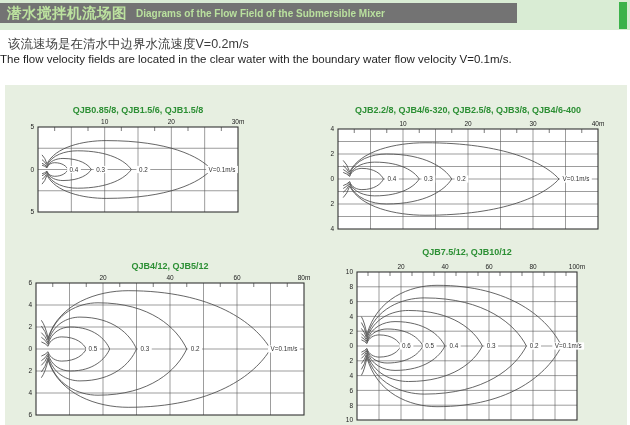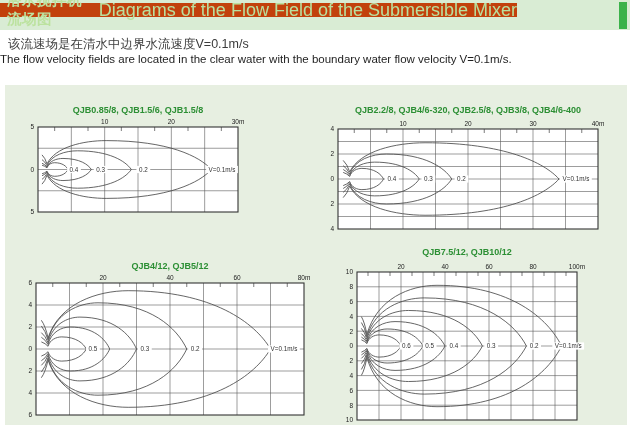--- a/index.html
+++ b/index.html
@@ -3,25 +3,25 @@
 <meta charset="utf-8">
 <style>
   html,body{margin:0;padding:0;}
   body{
     width:630px;height:425px;position:relative;overflow:hidden;
     background:#ffffff;
     font-family:"Liberation Sans","DejaVu Sans",sans-serif;
   }
   .header-band{position:absolute;left:0;top:0;width:630px;height:30px;background:#d9ecd4;}
   .header-bar{
-    position:absolute;left:0;top:3px;width:517px;height:14px;background:#c2410c;
+    position:absolute;left:0;top:3px;width:517px;height:20px;background:#737373;
     display:flex;align-items:center;box-sizing:border-box;padding-left:7px;
   }
   .header-bar .zh{color:#bce29f;font-weight:bold;font-size:14.5px;letter-spacing:.5px;}
-  .header-bar .en{color:#b9e09e;font-weight:normal;font-size:18px;margin-left:9px;white-space:nowrap;text-align:right;}
+  .header-bar .en{color:#b9e09e;font-weight:bold;font-size:10px;margin-left:9px;white-space:nowrap;text-align:right;}
   .header-accent{position:absolute;left:619px;top:2px;width:8px;height:27px;background:#3bb24a;}
   .intro-zh{position:absolute;left:8px;top:36px;font-size:12.5px;color:#3c3c3c;}
   .intro-en{position:absolute;left:0;top:53px;font-size:11.5px;color:#1e1e1e;}
   .charts-panel{position:absolute;left:5px;top:85px;width:622px;height:340px;background:#e7efe1;}
   svg.flow-chart{position:absolute;overflow:visible;}
   svg .chart-title{font:bold 9px "Liberation Sans","DejaVu Sans",sans-serif;fill:#2c8f34;}
   svg .axis-lbl{font:6.5px "Liberation Sans","DejaVu Sans",sans-serif;fill:#222;}
   svg .ct-lbl{font:6.3px "Liberation Sans","DejaVu Sans",sans-serif;fill:#333;}
   svg .grid{stroke:#5b5b5b;stroke-width:0.6;}
   svg .tick{stroke:#444;stroke-width:0.7;}
@@ -31,21 +31,21 @@
 </head>
 <body>
 
 <div class="header-band"></div>
 <div class="header-bar">
   <span class="zh">潜水搅拌机流场图</span>
   <span class="en">Diagrams of the Flow Field of the Submersible Mixer</span>
 </div>
 <div class="header-accent"></div>
 
-<div class="intro-zh">该流速场是在清水中边界水流速度V=0.1m/s</div>
+<div class="intro-zh">该流速场是在清水中边界水流速度V=0.2m/s</div>
 <div class="intro-en">The flow velocity fields are located in the clear water with the boundary water flow velocity V=0.1m/s.</div>
 
 <div class="charts-panel"></div>
 
 <svg class="flow-chart" width="236" height="122" style="left: 20px; top: 100px;">
     <text x="118" y="13" text-anchor="middle" class="chart-title">QJB0.85/8, QJB1.5/6, QJB1.5/8</text>
     <rect x="18" y="27" width="200" height="85" fill="#ffffff"></rect>
     <line x1="51.33333333333333" y1="27" x2="51.33333333333333" y2="112" class="grid"></line>
     <line x1="84.66666666666666" y1="27" x2="84.66666666666666" y2="112" class="grid"></line>
     <line x1="118" y1="27" x2="118" y2="112" class="grid"></line>

